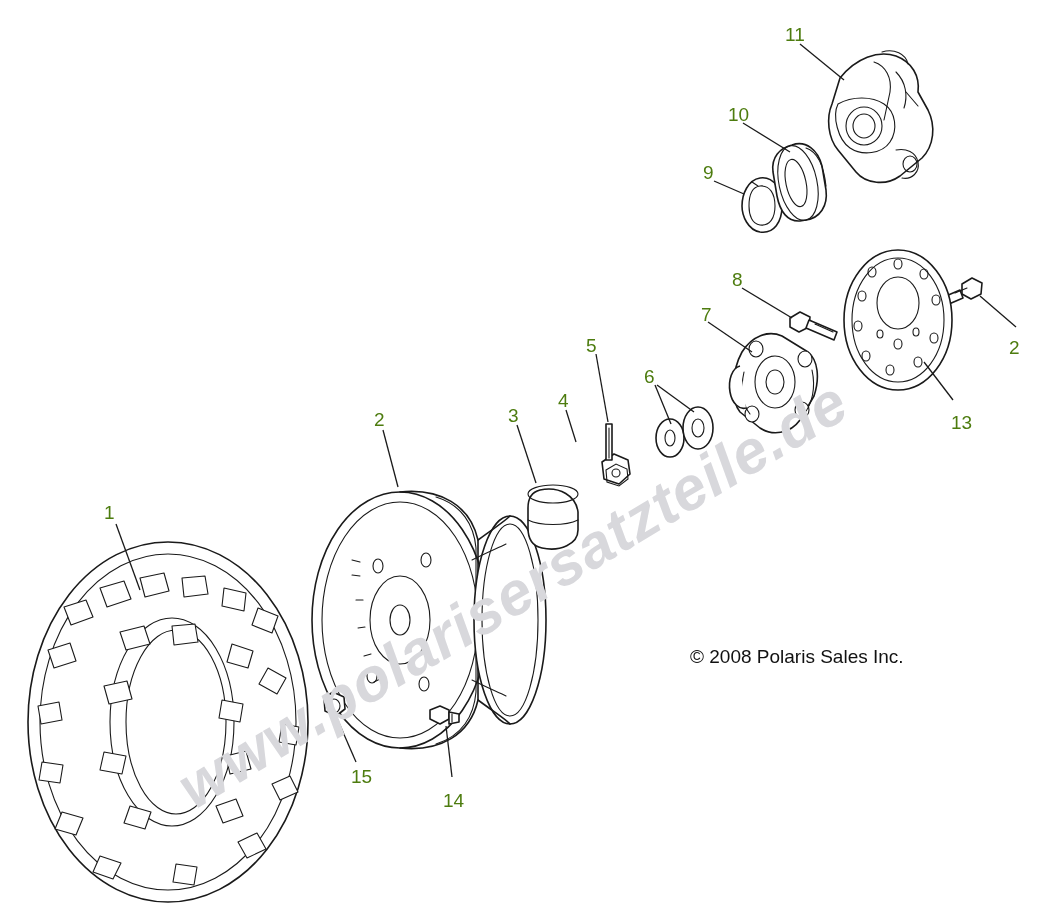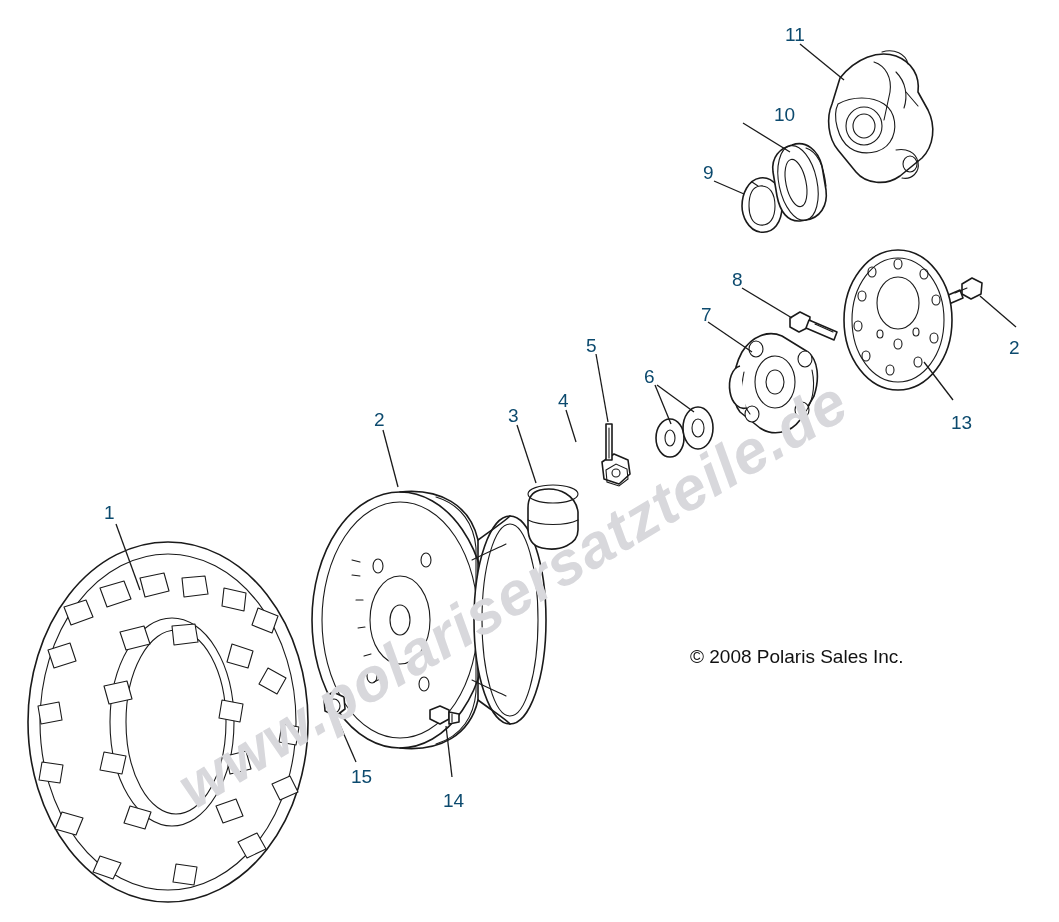--- a/index.html
+++ b/index.html
@@ -18,21 +18,21 @@
   #artwork {
     position: absolute;
     left: 0; top: 0;
     width: 1059px;
     height: 922px;
   }
   .callout {
     position: absolute;
     font-family: "Liberation Sans", sans-serif;
     font-size: 19px;
-    color: #0c4a6e;
+    color: #4d7c0f;
     line-height: 1;
     white-space: nowrap;
   }
   #copyright {
     position: absolute;
     left: 690px;
     top: 646px;
     font-family: "Liberation Sans", sans-serif;
     font-size: 19px;
     color: #111111;
@@ -276,21 +276,21 @@
 
   <div class="callout" style="left:104px;  top:503px;">1</div>
   <div class="callout" style="left:374px;  top:410px;">2</div>
   <div class="callout" style="left:508px;  top:406px;">3</div>
   <div class="callout" style="left:558px;  top:391px;">4</div>
   <div class="callout" style="left:586px;  top:336px;">5</div>
   <div class="callout" style="left:644px;  top:367px;">6</div>
   <div class="callout" style="left:701px;  top:305px;">7</div>
   <div class="callout" style="left:732px;  top:270px;">8</div>
   <div class="callout" style="left:703px;  top:163px;">9</div>
-  <div class="callout" style="left:728px;  top:105px;margin-left:46px;">10</div>
+  <div class="callout" style="left:728px;  top:105px;">10</div>
   <div class="callout" style="left:785px;  top:25px;">11</div>
   <div class="callout" style="left:1009px; top:338px;">2</div>
   <div class="callout" style="left:951px;  top:413px;text-align:right;">13</div>
   <div class="callout" style="left:443px;  top:791px;">14</div>
   <div class="callout" style="left:351px;  top:767px;">15</div>
 
   <div id="copyright">© 2008 Polaris Sales Inc.</div>
 
   <div id="watermark">
     <div class="wm-text">www.polarisersatzteile.de</div>

